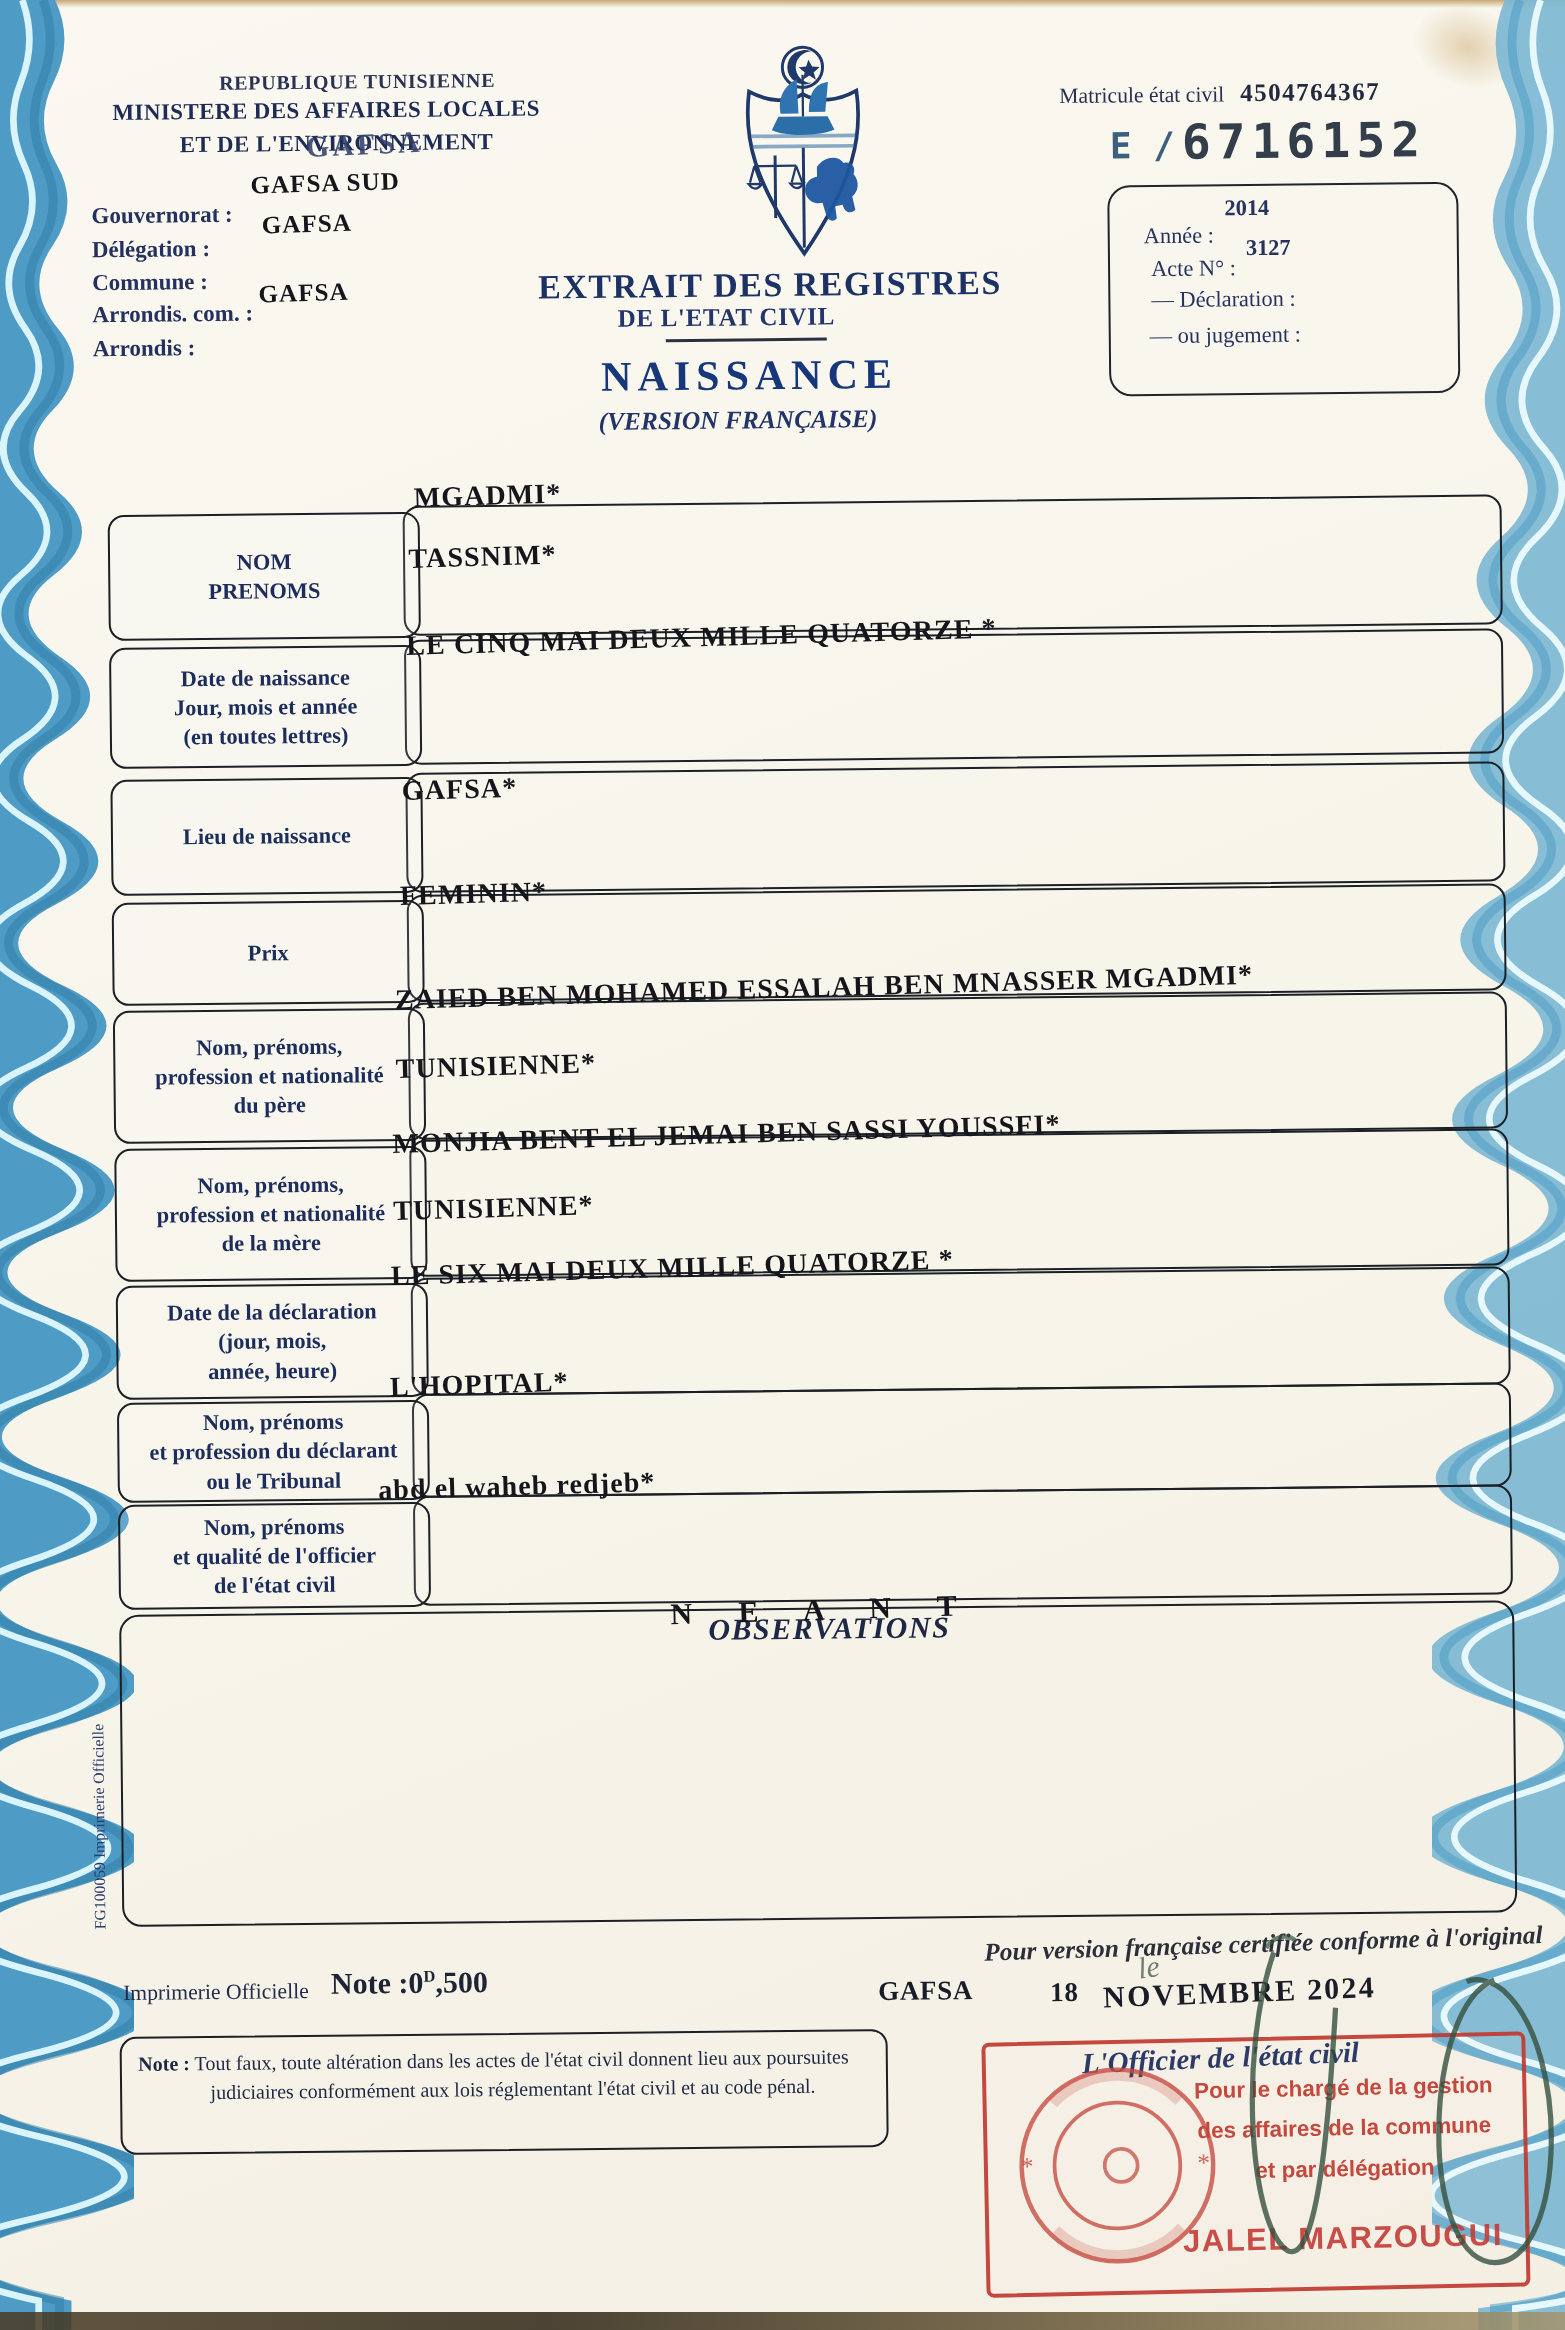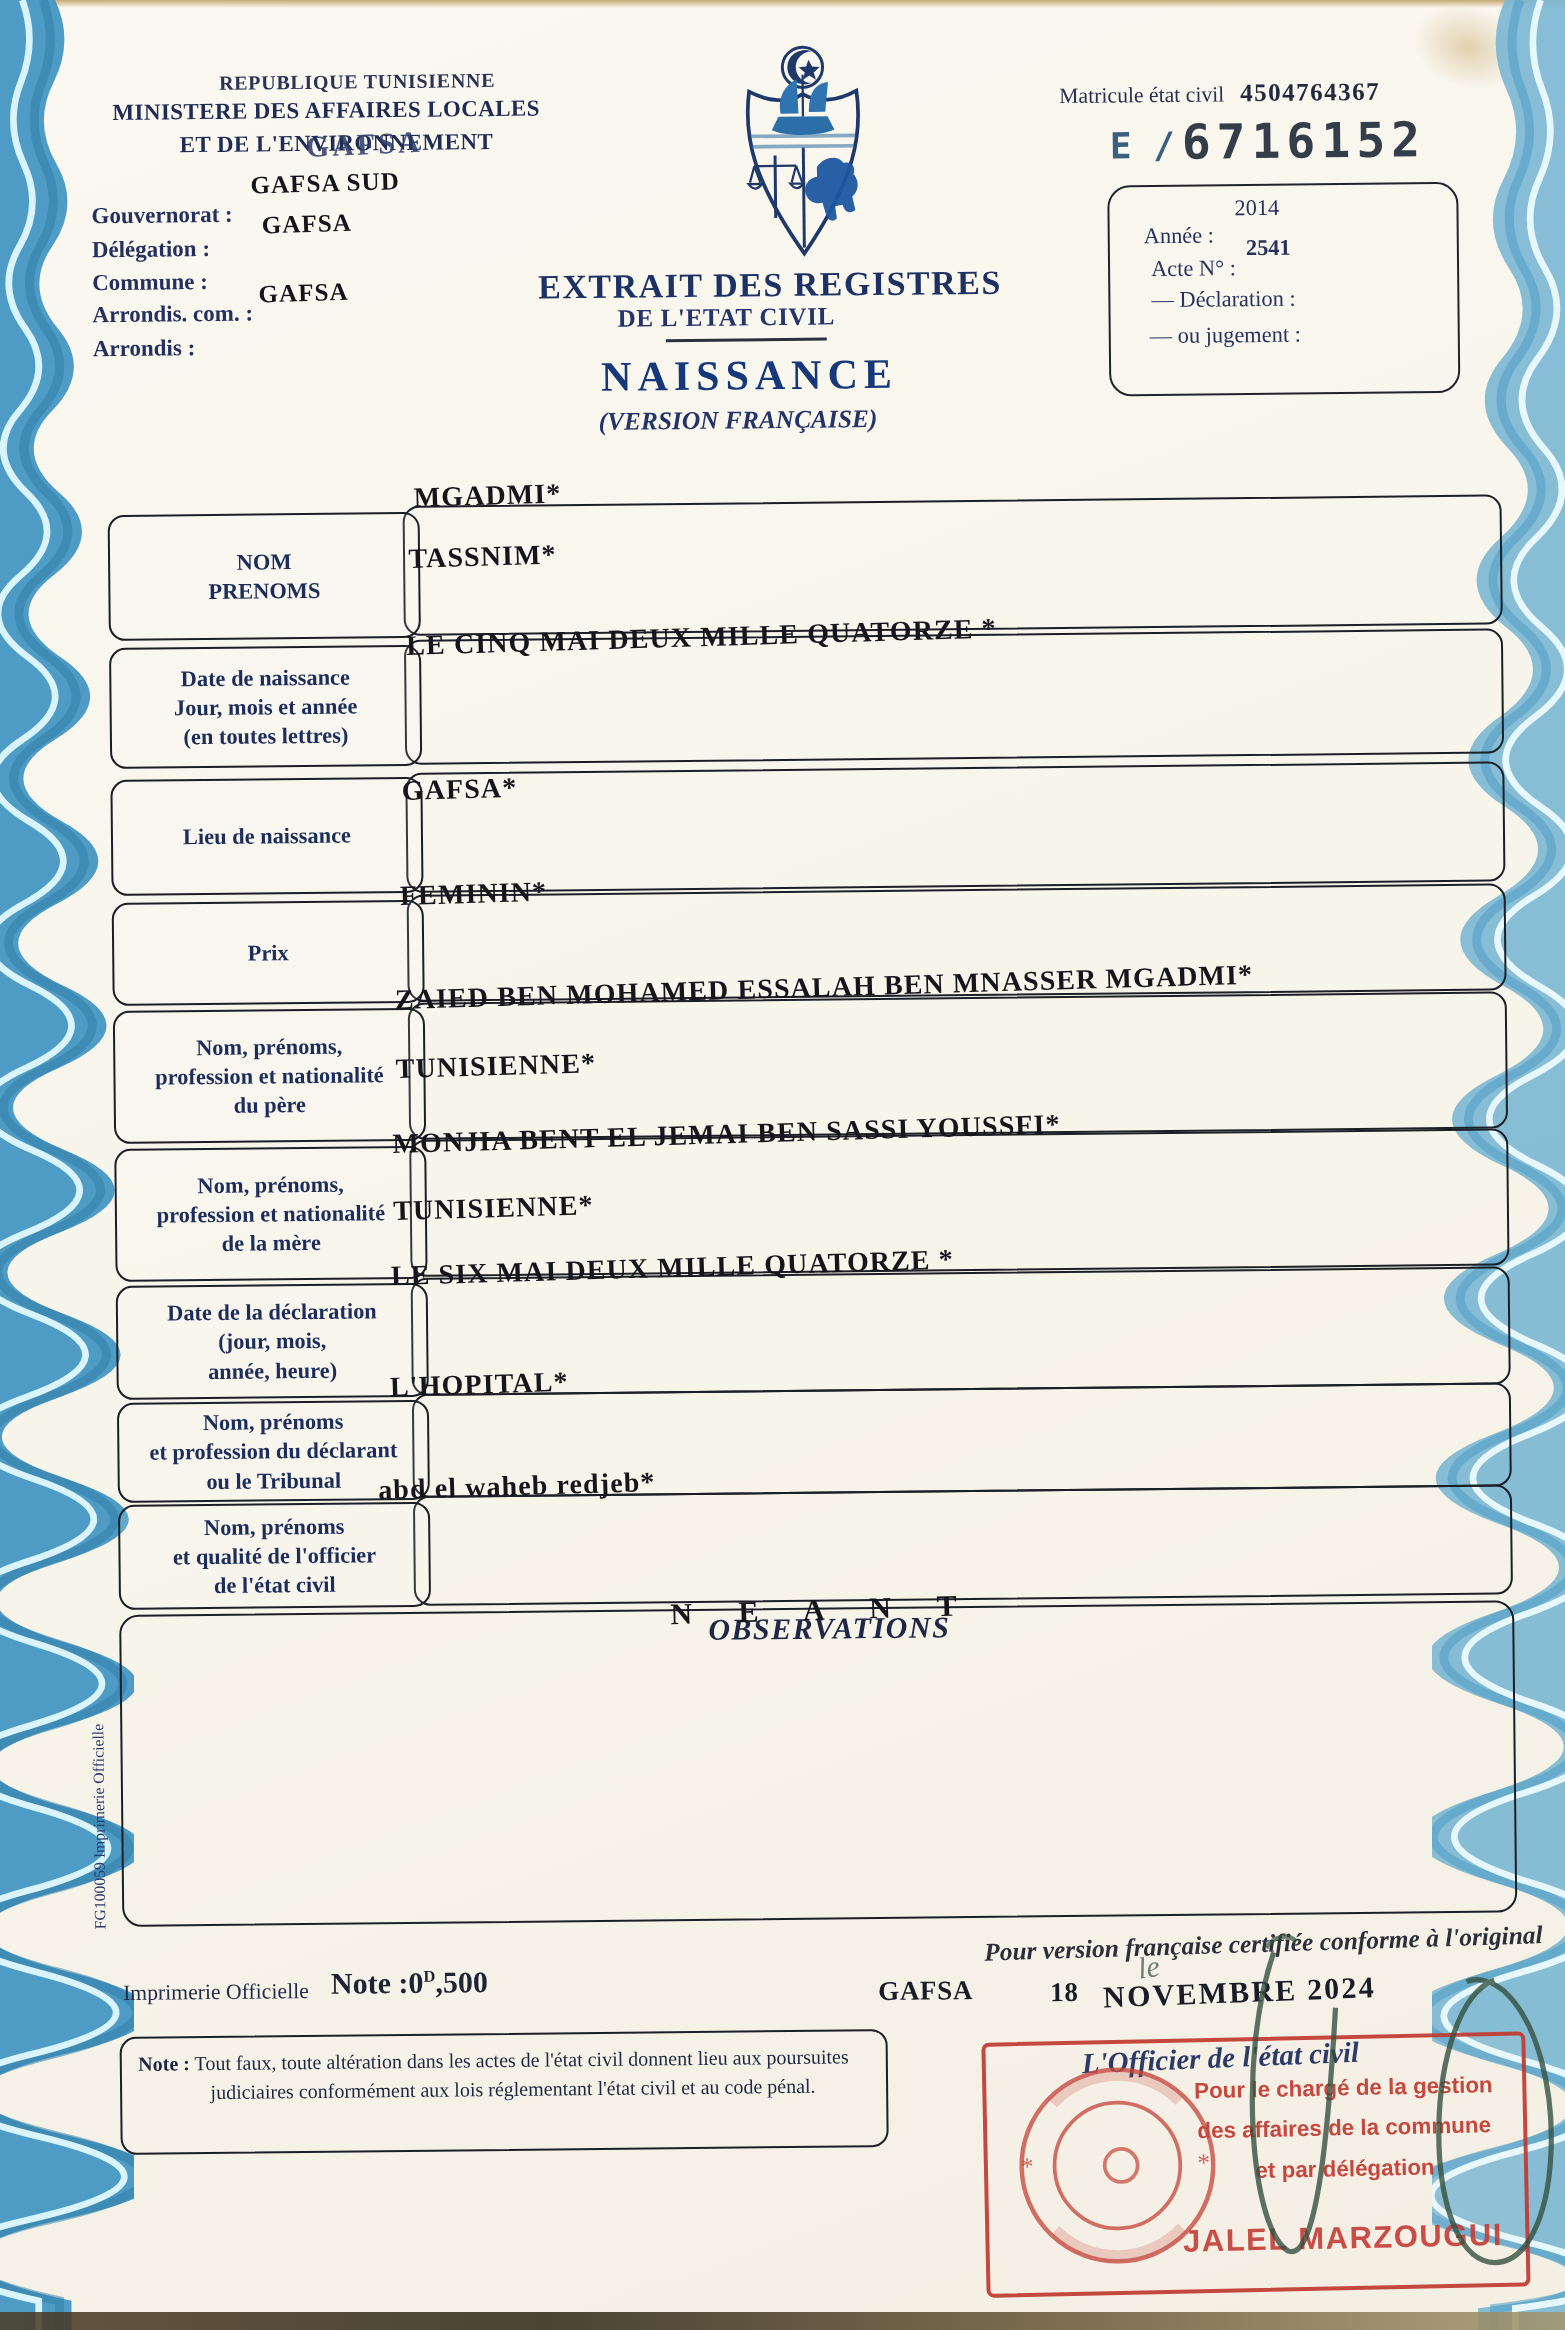--- a/index.html
+++ b/index.html
@@ -129,23 +129,23 @@
     <div class="abs trule" style="left:672px;top:338px;width:161px;"></div>
     <div class="abs t3" style="left:607px;top:351px;">NAISSANCE</div>
     <div class="abs t4" style="left:604px;top:405px;">(VERSION FRANÇAISE)</div>
 
     <div class="abs matlbl" style="left:1068px;top:87px;">Matricule état civil</div>
     <div class="abs matval" style="left:1249px;top:84px;">4504764367</div>
     <div class="abs regpre" style="left:1118px;top:129px;">E /</div>
     <div class="abs regno" style="left:1190px;top:118px;">6716152</div>
 
     <div class="abs actbox">
-      <span style="left:125px;top:9px;font-weight:400;">2014</span>
+      <span style="left:115px;top:9px;font-weight:700;">2014</span>
       <span style="left:34px;top:36px;">Année :</span>
-      <span style="left:136px;top:49px;font-weight:700;">2541</span>
+      <span style="left:136px;top:49px;font-weight:700;">3127</span>
       <span style="left:41px;top:69px;">Acte N° :</span>
       <span style="left:41px;top:100px;">— Déclaration :</span>
       <span style="left:39px;top:136px;">— ou jugement :</span>
     </div>
 
     <div class="vbox" style="top:502px;height:126px;"></div>
     <div class="lbox" style="top:508px;height:122px;">
       <div class="lbl">
           <span>NOM</span>
           <span>PRENOMS</span>

